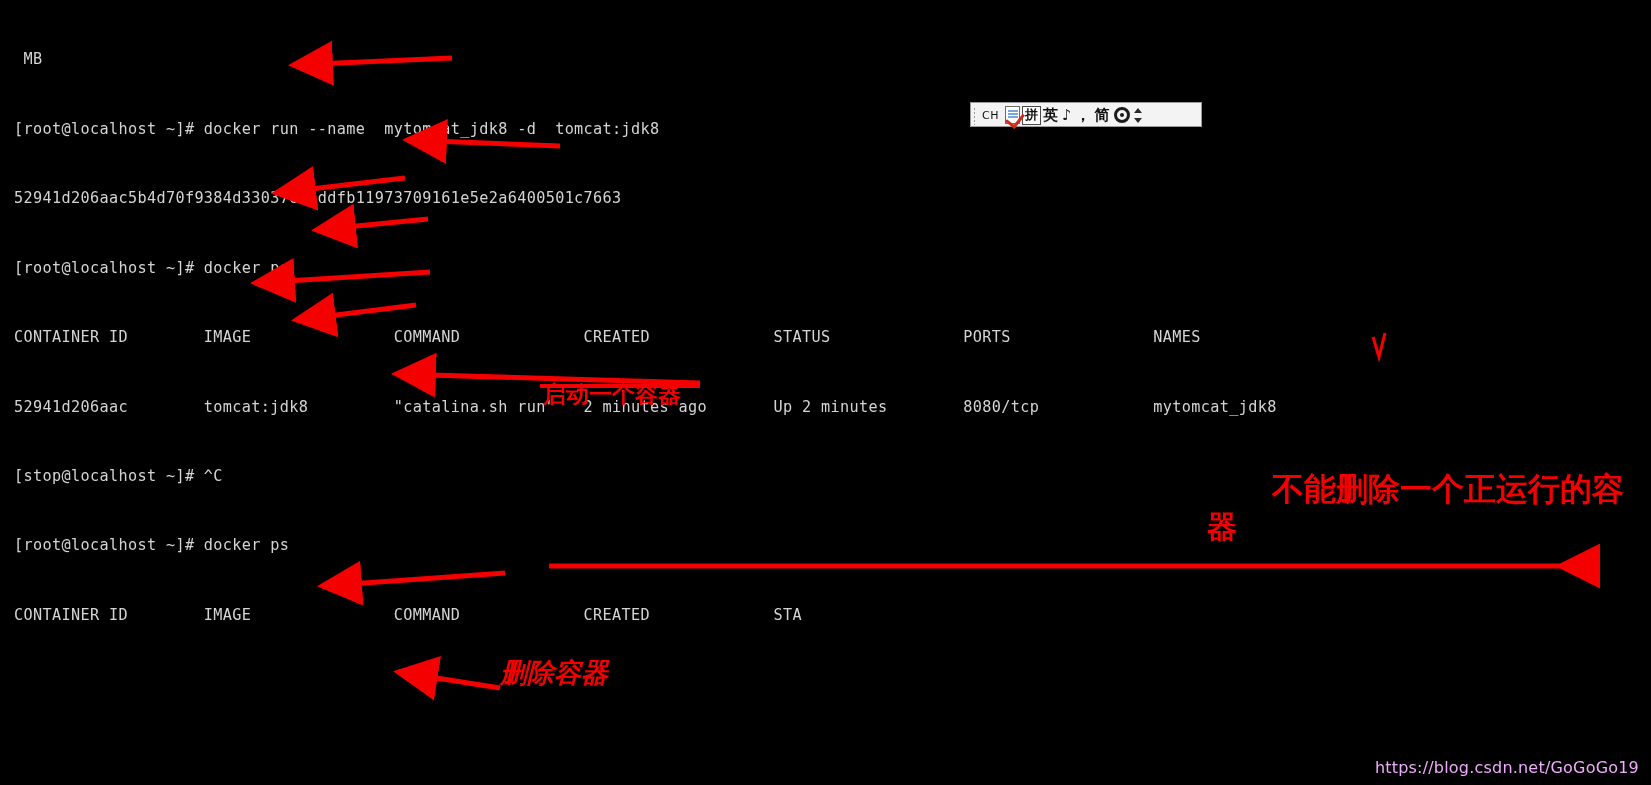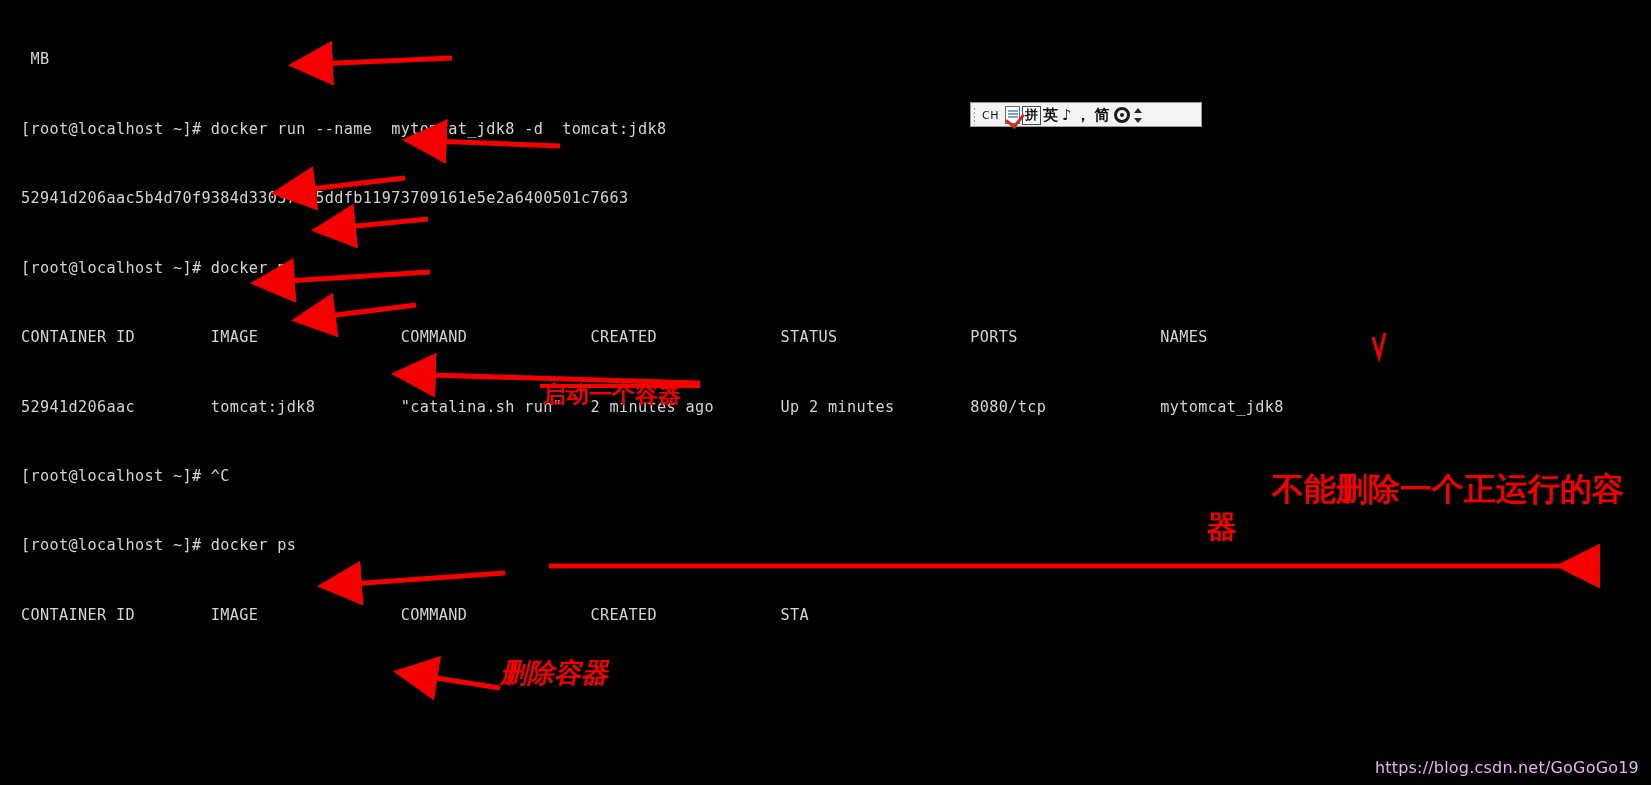--- a/index.html
+++ b/index.html
@@ -18,21 +18,21 @@
   #terminal {
     position: absolute;
     left: 0; top: 0;
     width: 1651px; height: 785px;
     background: #000000;
     color: #d8d8d8;
     font-family: "DejaVu Sans Mono", "Liberation Mono", monospace;
     font-size: 15.2px;
     line-height: 23.15px;
     letter-spacing: 0.35px;
-    padding: 2px 0 0 21px;
+    padding: 2px 0 0 14px;
     white-space: pre;
     overflow: hidden;
   }
   .tline {
     height: 23.15px;
     white-space: pre;
     color: #d4d4d4;
   }
 
   
@@ -155,21 +155,21 @@
 </head>
 <body>
 
 <div id="terminal">
   <div class="tline"> MB</div>
   <div class="tline">[root@localhost ~]# docker run --name  mytomcat_jdk8 -d  tomcat:jdk8</div>
   <div class="tline">52941d206aac5b4d70f9384d33037e75ddfb11973709161e5e2a6400501c7663</div>
   <div class="tline">[root@localhost ~]# docker ps</div>
   <div class="tline">CONTAINER ID        IMAGE               COMMAND             CREATED             STATUS              PORTS               NAMES</div>
   <div class="tline">52941d206aac        tomcat:jdk8         "catalina.sh run"   2 minutes ago       Up 2 minutes        8080/tcp            mytomcat_jdk8</div>
-  <div class="tline">[root@localhost ~]# ^C</div>
+  <div class="tline">[stop@localhost ~]# ^C</div>
   <div class="tline">[root@localhost ~]# docker ps</div>
   <div class="tline">CONTAINER ID        IMAGE               COMMAND             CREATED             STA</div>
   
   
   
   
   
   
   
   

